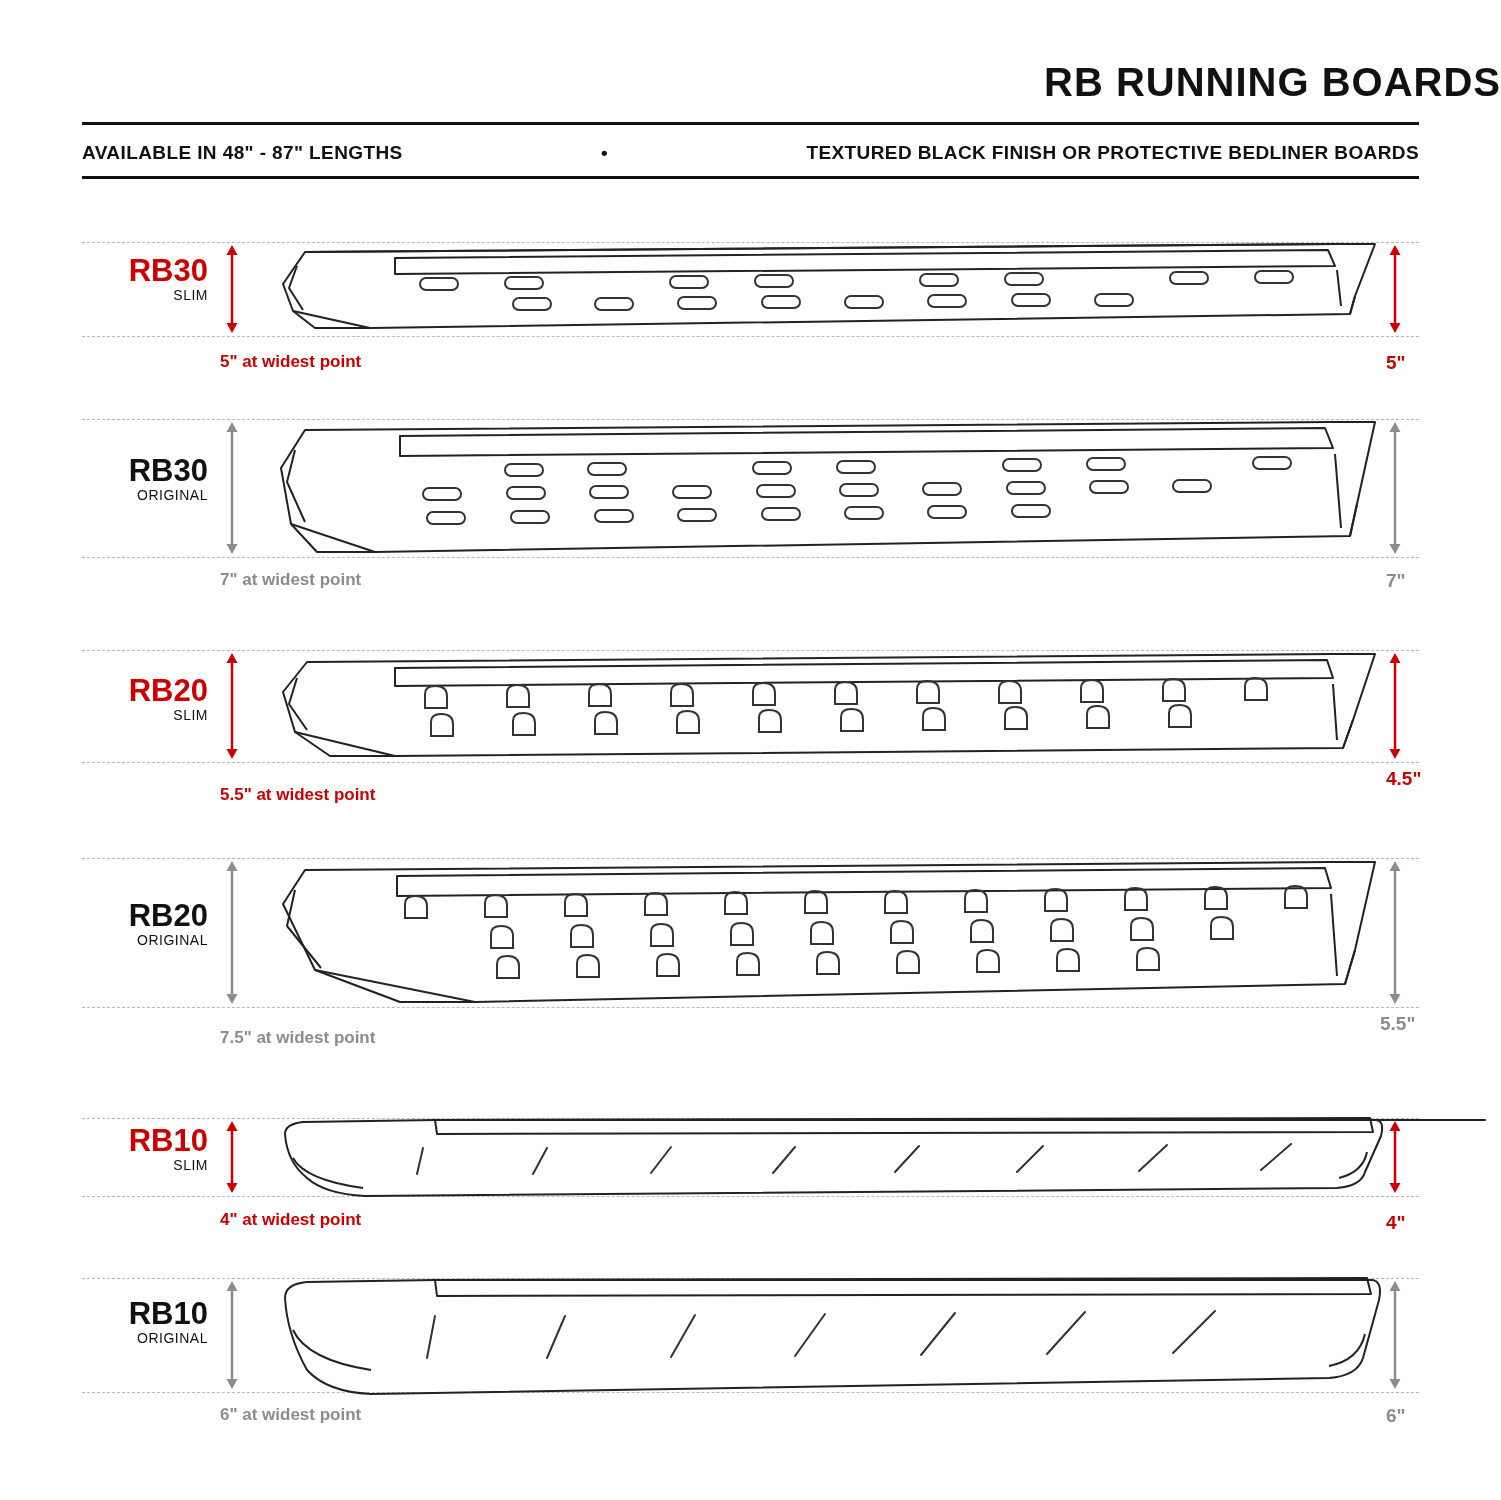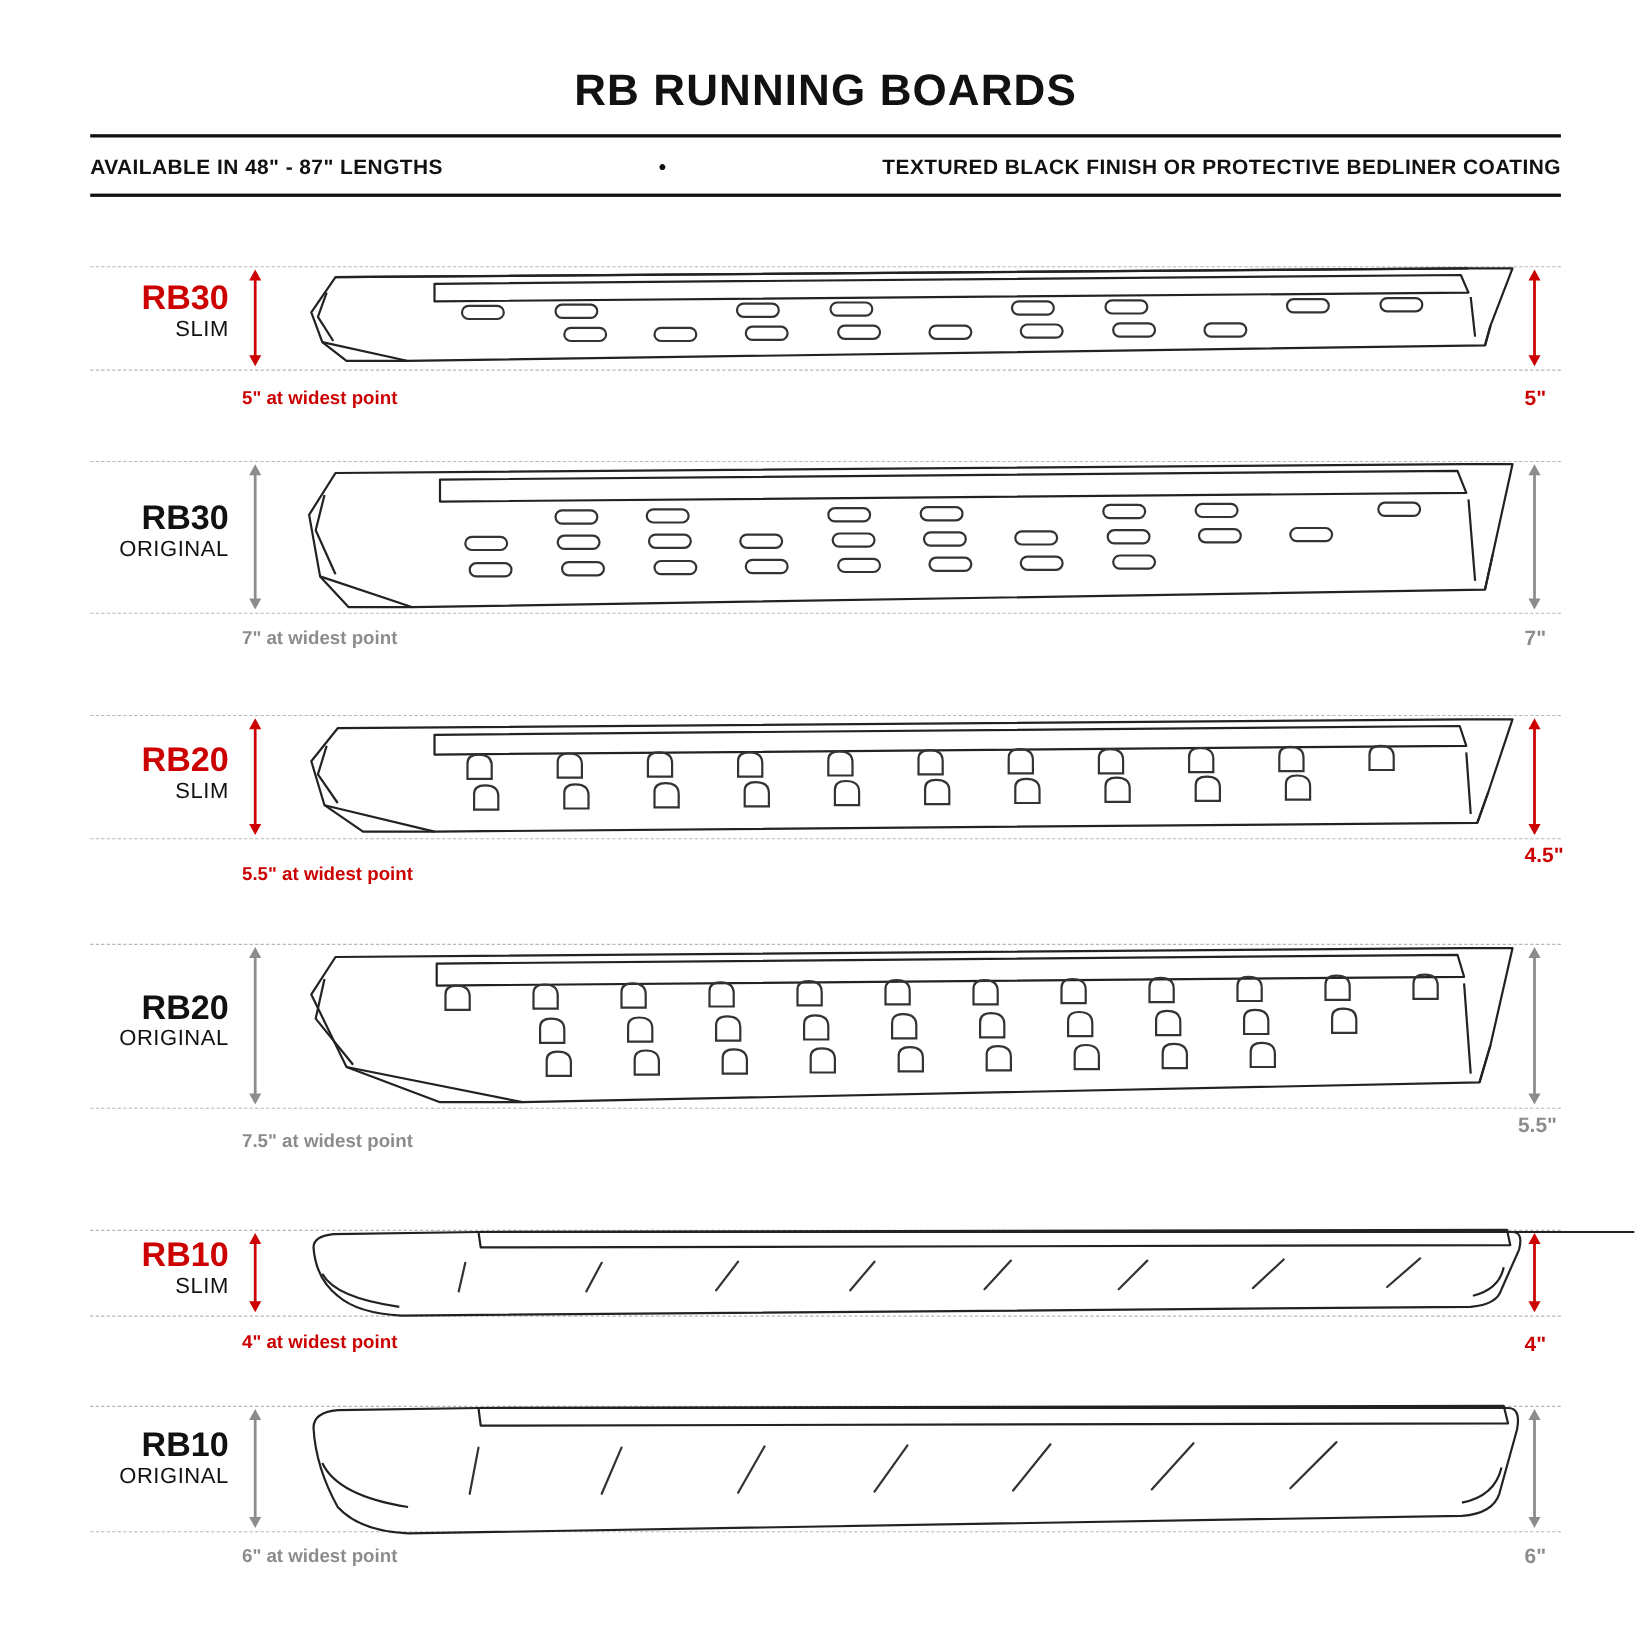--- a/index.html
+++ b/index.html
@@ -22,21 +22,21 @@
   }
 
   
   .header {
     position: absolute;
     left: 0;
     top: 0;
     width: 1501px;
   }
   .title {
-    text-align: center;
+    text-align: right;
     font-size: 40px;
     font-weight: bold;
     letter-spacing: 1px;
     padding-top: 60px;
     color: #111111;
   }
   .rule {
     position: absolute;
     height: 3px;
     background: #111111;
@@ -78,21 +78,21 @@
     left: 88px;
     width: 120px;
     text-align: right;
   }
   .model {
     font-size: 31px;
     font-weight: bold;
     line-height: 1.0;
   }
   .variant {
-    font-size: 20px;
+    font-size: 14px;
     line-height: 1.3;
     letter-spacing: 0.5px;
   }
   .red { color: #cc0000; }
   .gray { color: #111111; }
 
   .dash {
     position: absolute;
     border-top: 1px dashed #b8b8b8;
     height: 0;
@@ -135,21 +135,21 @@
 
 <div class="page">
 
   <div class="header">
     <div class="title">RB RUNNING BOARDS</div>
     <div class="rule rule-top"></div>
     <div class="rule rule-bottom"></div>
     <div class="subtitle">
       <span>AVAILABLE IN 48" - 87" LENGTHS</span>
       <span class="sep">•</span>
-      <span>TEXTURED BLACK FINISH OR PROTECTIVE BEDLINER COATING</span>
+      <span>TEXTURED BLACK FINISH OR PROTECTIVE BEDLINER BOARDS</span>
     </div>
   </div>
 
   <div class="row" style="top:0;">
     <div class="dash" style="left:82px; top:242px; width:1337px;"></div>
     <div class="dash" style="left:82px; top:336px; width:1337px;"></div>
 
     <div class="label-block" style="top:255px;">
       <div class="model red">RB30</div>
       <div class="variant gray">SLIM</div>

